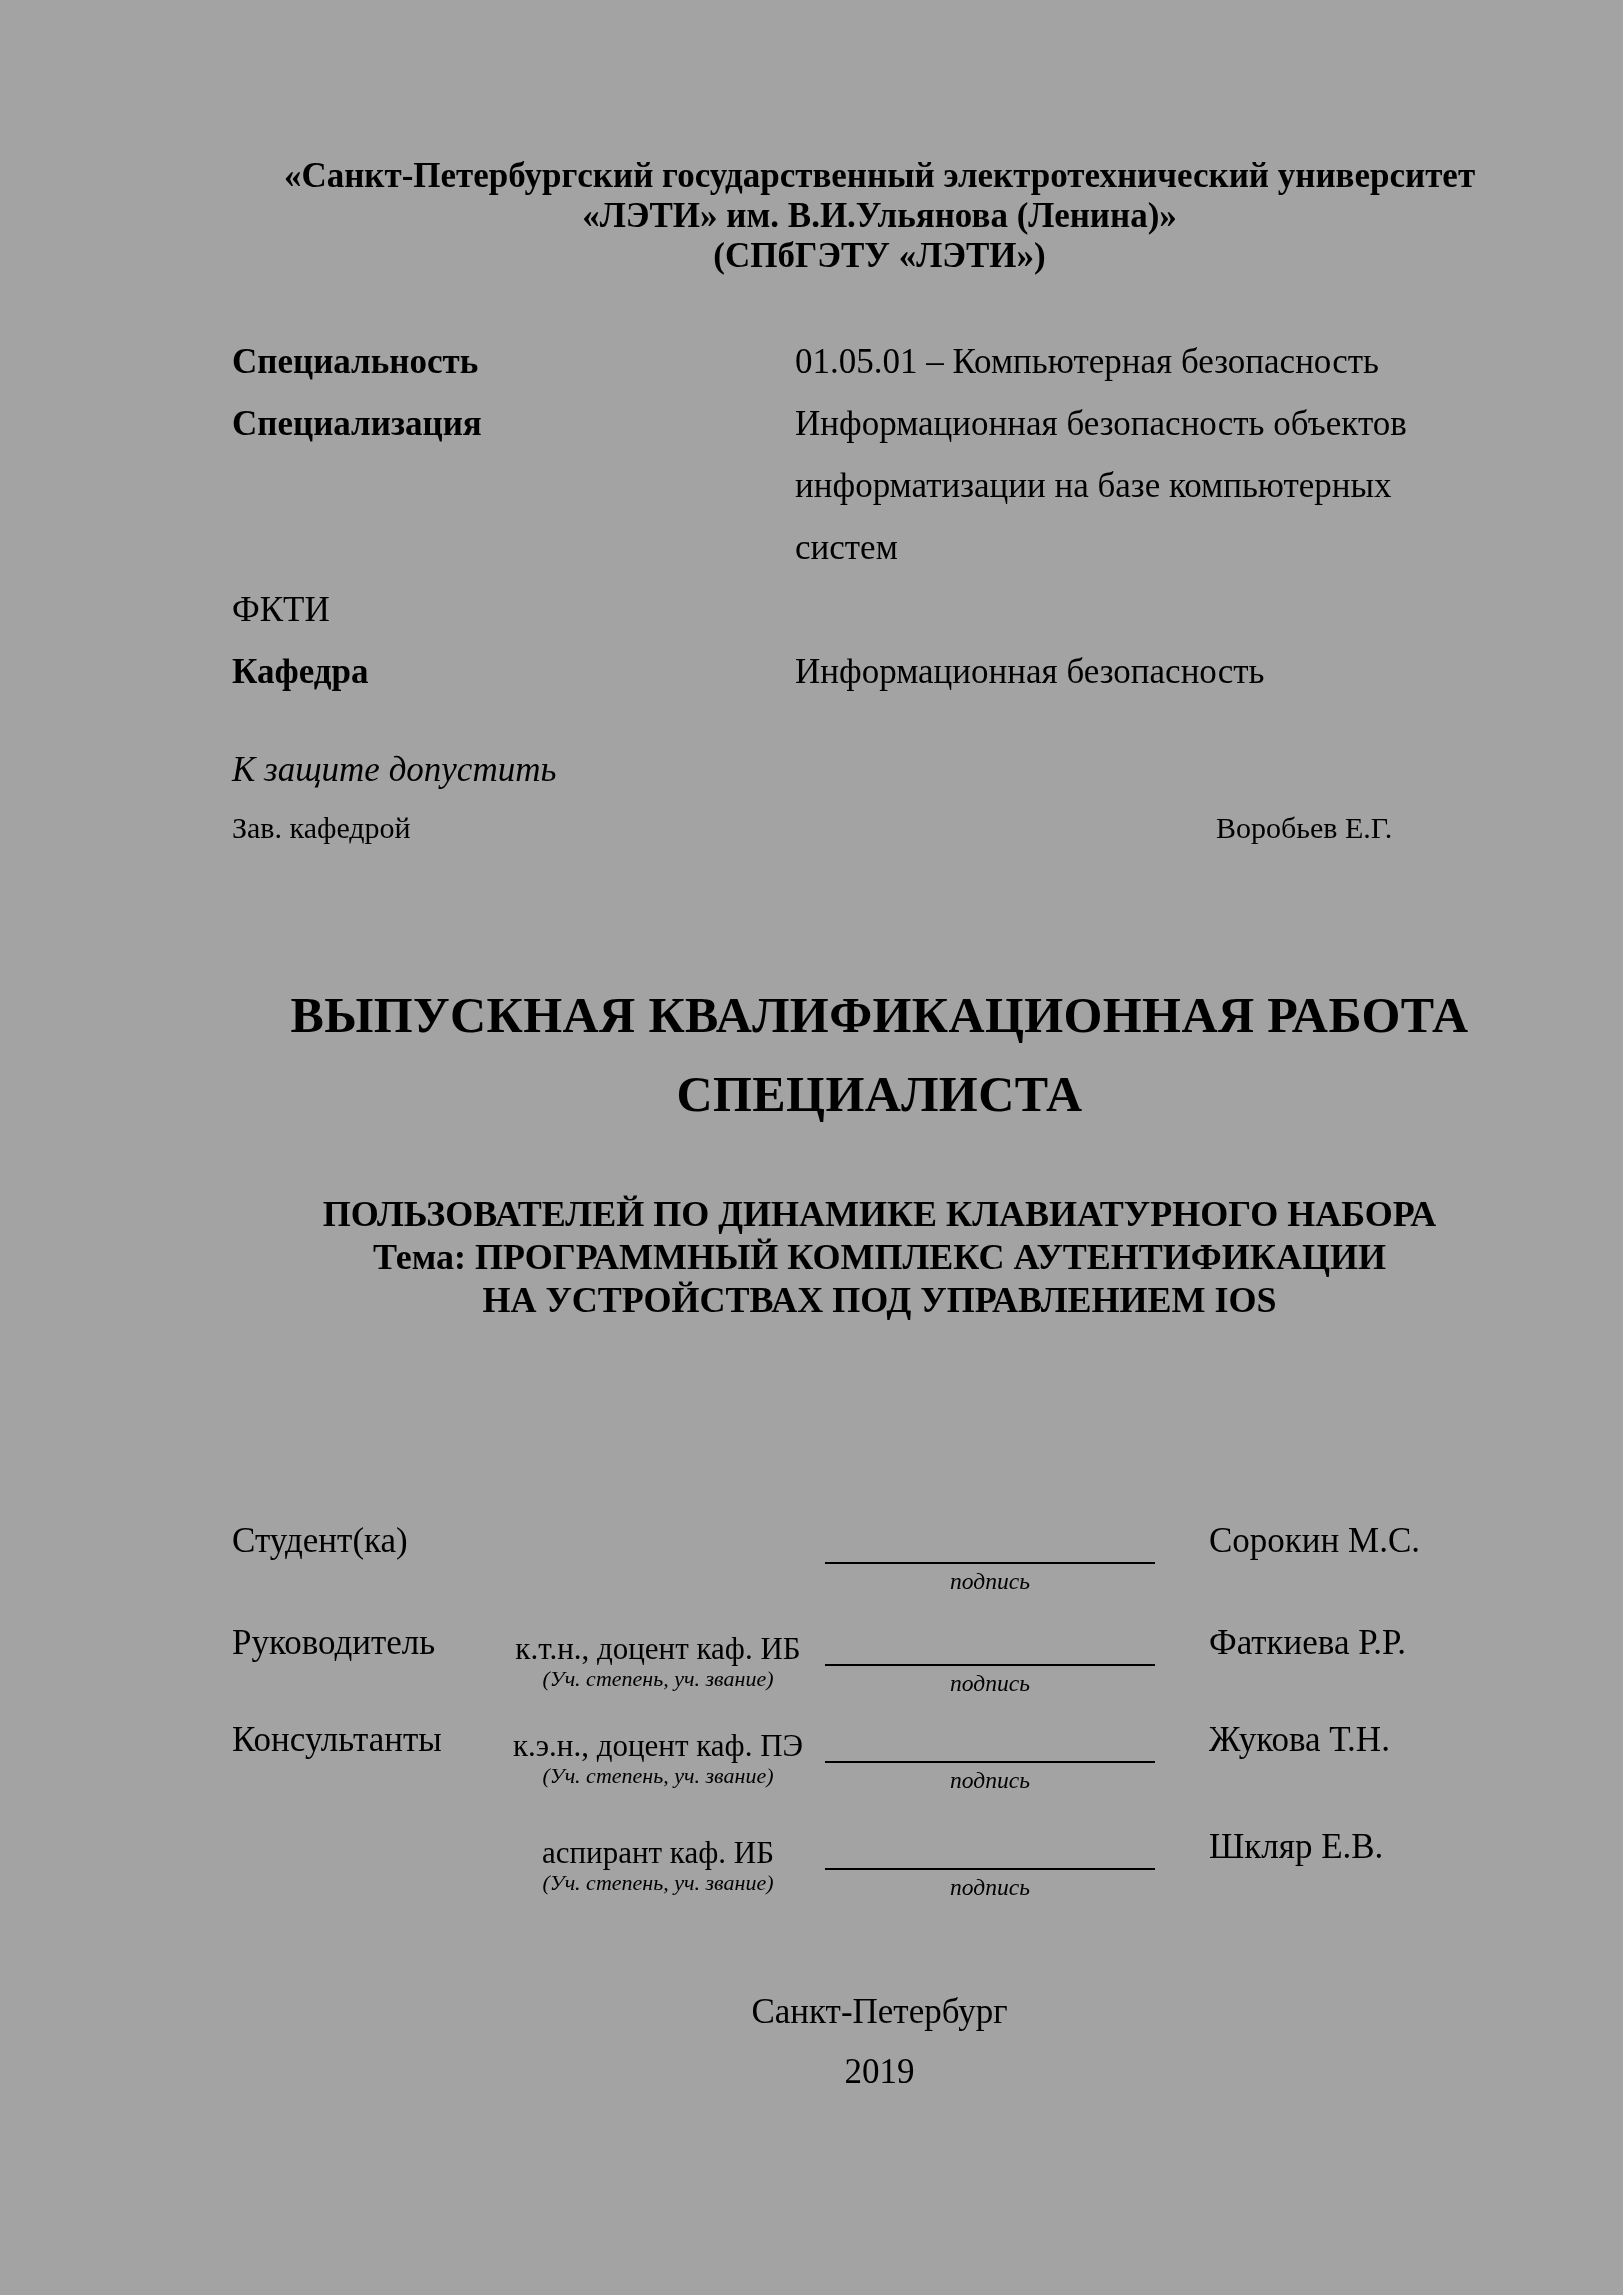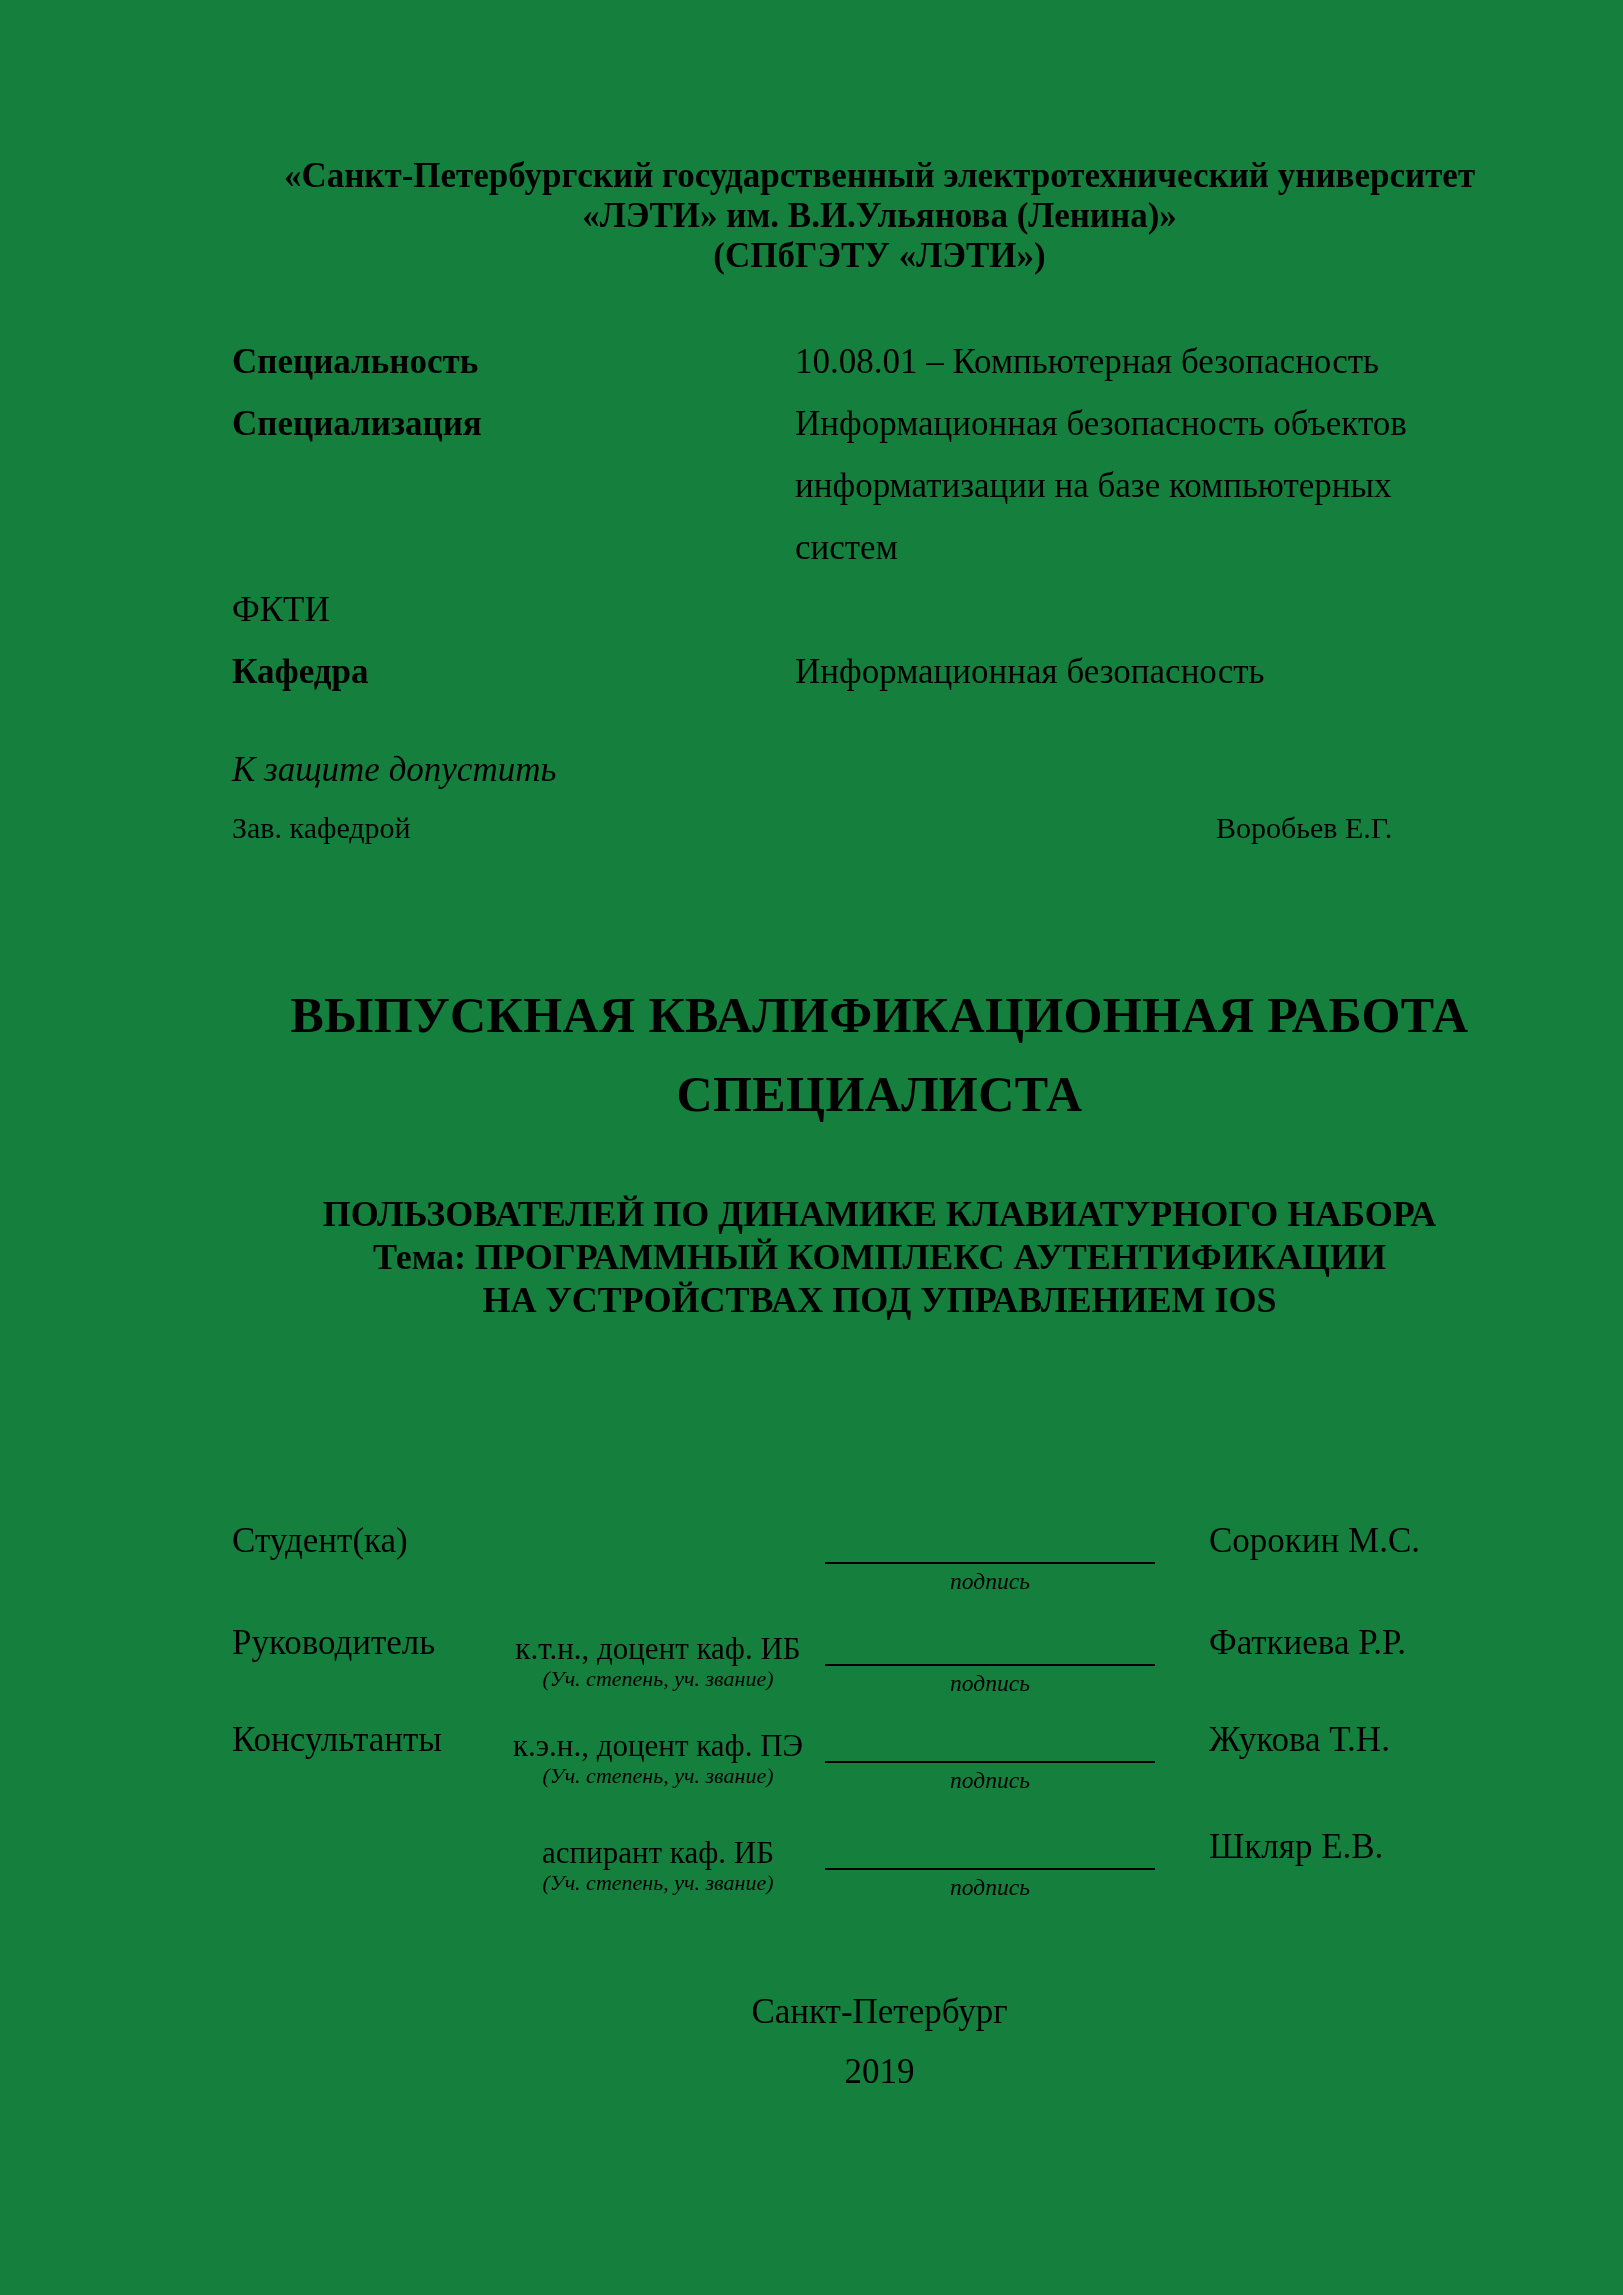--- a/index.html
+++ b/index.html
@@ -4,21 +4,21 @@
 <style>
   html, body {
     margin: 0;
     padding: 0;
     background: #ffffff;
   }
   .page {
     position: relative;
     width: 1623px;
     height: 2295px;
-    background: #15803d;
+    background: #a3a3a3;
     color: #000000;
     font-family: "Liberation Serif", "DejaVu Serif", serif;
     overflow: hidden;
   }
   .block {
     position: absolute;
     left: 232px;
     width: 1295px;
   }
 
@@ -176,21 +176,21 @@
 
   <header class="block university">
     <div>«Санкт-Петербургский государственный электротехнический университет</div>
     <div>«ЛЭТИ» им. В.И.Ульянова (Ленина)»</div>
     <div>(СПбГЭТУ «ЛЭТИ»)</div>
   </header>
 
   <section class="block fields">
     <div class="frow">
       <div class="flabel">Специальность</div>
-      <div class="fvalue">10.08.01 – Компьютерная безопасность</div>
+      <div class="fvalue">01.05.01 – Компьютерная безопасность</div>
     </div>
     <div class="frow">
       <div class="flabel">Специализация</div>
       <div class="fvalue">Информационная безопасность объектов</div>
     </div>
     <div class="frow">
       <div class="flabel"></div>
       <div class="fvalue">информатизации на базе компьютерных</div>
     </div>
     <div class="frow">

